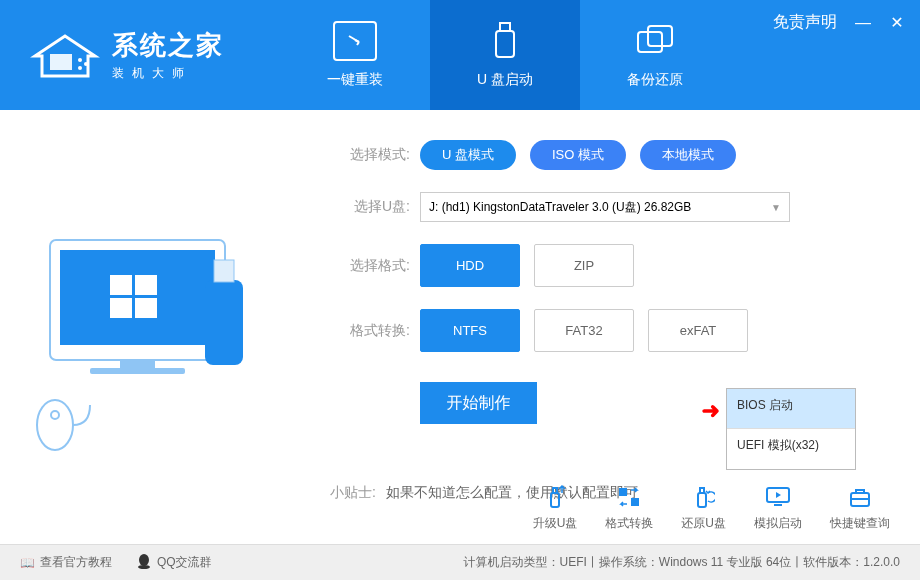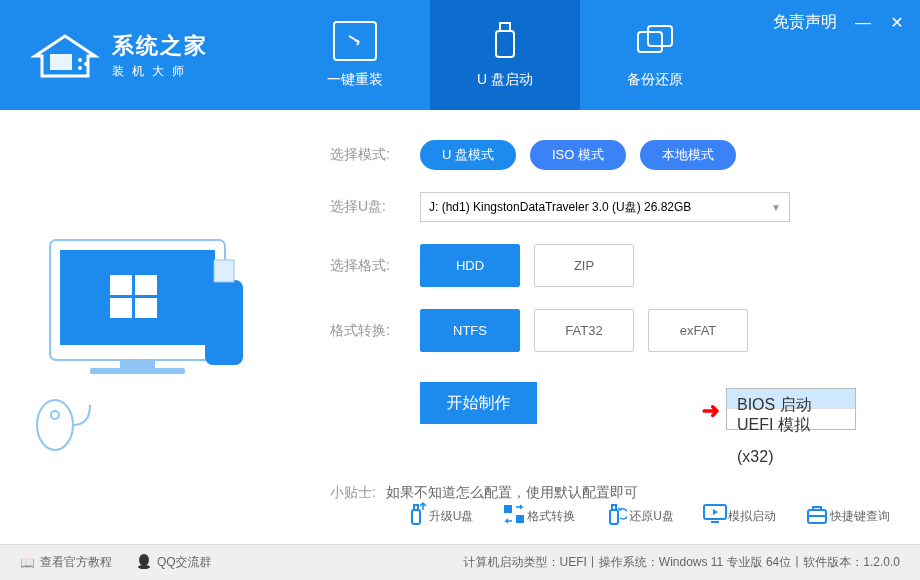--- a/index.html
+++ b/index.html
@@ -2,66 +2,66 @@
 <html><head>
   <meta charset="utf-8">
   <style>
     * { margin: 0; padding: 0; box-sizing: border-box; font-family: "Microsoft YaHei", sans-serif; }
     body { width: 920px; height: 580px; background: #fff; position: relative; overflow: hidden; }
     
     .header { height: 110px; background: #1d8bed; display: flex; position: relative; }
     .logo-area { width: 280px; display: flex; align-items: center; padding-left: 30px; }
     .logo-icon { width: 70px; height: 55px; position: relative; }
     .logo-text { margin-left: 12px; color: #fff; }
-    .logo-title { font-size: 22px; font-weight: bold; letter-spacing: 2px; }
+    .logo-title { font-size: 26px; font-weight: bold; letter-spacing: 2px; }
     .logo-sub { font-size: 12px; letter-spacing: 8px; margin-top: 2px; }
     
     .nav-tabs { display: flex; }
     .nav-tab { width: 150px; height: 110px; display: flex; flex-direction: column; align-items: center; justify-content: center; color: #fff; cursor: pointer; }
     .nav-tab.active { background: #0c6dcf; }
     .nav-tab-icon { width: 44px; height: 40px; border: 2px solid #fff; border-radius: 4px; display: flex; align-items: center; justify-content: center; margin-bottom: 10px; position: relative; }
     .nav-tab-label { font-size: 14px; }
     
     .window-controls { position: absolute; right: 15px; top: 12px; display: flex; align-items: center; gap: 18px; }
     .disclaimer { color: #fff; font-size: 16px; }
     .win-btn { color: #fff; font-size: 16px; cursor: pointer; width: 16px; text-align: center; }
     
     .main { padding: 30px 40px 0 40px; position: relative; height: 434px; }
     .left-illustration { position: absolute; left: 30px; top: 100px; width: 260px; height: 220px; }
     
     .form-area { margin-left: 290px; }
     .form-row { display: flex; align-items: center; margin-bottom: 22px; }
-    .form-label { color: #999; font-size: 14px; width: 80px; margin-right: 10px; }
+    .form-label { color: #999; font-size: 14px; width: 80px; text-align: right; margin-right: 10px; }
     
     .mode-btn { height: 30px; padding: 0 22px; border-radius: 15px; font-size: 13px; margin-right: 14px; cursor: pointer; border: none; }
     .mode-btn.active { background: #1d8bed; color: #fff; }
     .mode-btn.inactive { background: #3b82f6; color: #fff; }
     
     .select-box { width: 370px; height: 30px; border: 1px solid #ccc; padding: 0 8px; font-size: 12px; font-family: monospace; display: flex; align-items: center; justify-content: space-between; cursor: pointer; }
     .select-arrow { color: #999; font-size: 10px; }
     
     .fmt-btn { width: 100px; height: 43px; border: 1px solid #1d8bed; background: #fff; color: #1d8bed; font-size: 13px; margin-right: 14px; cursor: pointer; border-radius: 2px; }
     .fmt-btn.active { background: #1d8bed; color: #fff; }
     .fmt-btn.plain { border: 1px solid #ccc; color: #666; }
     
     .start-btn { width: 117px; height: 42px; background: #1d8bed; color: #fff; border: none; font-size: 16px; cursor: pointer; margin-left: 90px; margin-top: 8px; }
     
     .tip-row { display: flex; align-items: center; margin-top: 60px; margin-left: 0; }
     .tip-label { color: #999; font-size: 14px; margin-right: 10px; }
     .tip-text { color: #666; font-size: 14px; }
     
     .popup-menu { position: absolute; right: 64px; top: 278px; width: 130px; border: 1px solid #bbb; background: #fff; z-index: 10; }
-    .popup-item { height: 20px; line-height: 32px; padding: 0 10px; font-size: 16px; color: #333; cursor: pointer; border-bottom: 1px solid #ddd; }
+    .popup-item { height: 40px; line-height: 32px; padding: 0 10px; font-size: 12px; color: #333; cursor: pointer; border-bottom: 1px solid #ddd; }
     .popup-item:last-child { border-bottom: none; }
     .popup-item.hover { background: #cde8ff; }
     
     .red-arrow { position: absolute; right: 200px; top: 288px; color: #ff0000; font-size: 22px; font-weight: bold; }
     
     .bottom-tools { position: absolute; bottom: 12px; right: 30px; display: flex; gap: 28px; }
-    .tool-item { display: flex; align-items: center; cursor: pointer; }
+    .tool-item { display: flex; flex-direction: column; align-items: center; cursor: pointer; }
     .tool-icon { width: 26px; height: 26px; color: #1d8bed; margin-bottom: 5px; display: flex; align-items: center; justify-content: center; }
     .tool-label { font-size: 12px; color: #666; }
     
     .footer { height: 36px; background: #efefef; border-top: 1px solid #ddd; display: flex; align-items: center; padding: 0 20px; justify-content: space-between; font-size: 12px; color: #666; }
     .footer-left { display: flex; align-items: center; gap: 24px; }
     .footer-link { display: flex; align-items: center; gap: 5px; cursor: pointer; }
     .footer-right { font-size: 12px; }
   </style>
 </head>
 <body>

